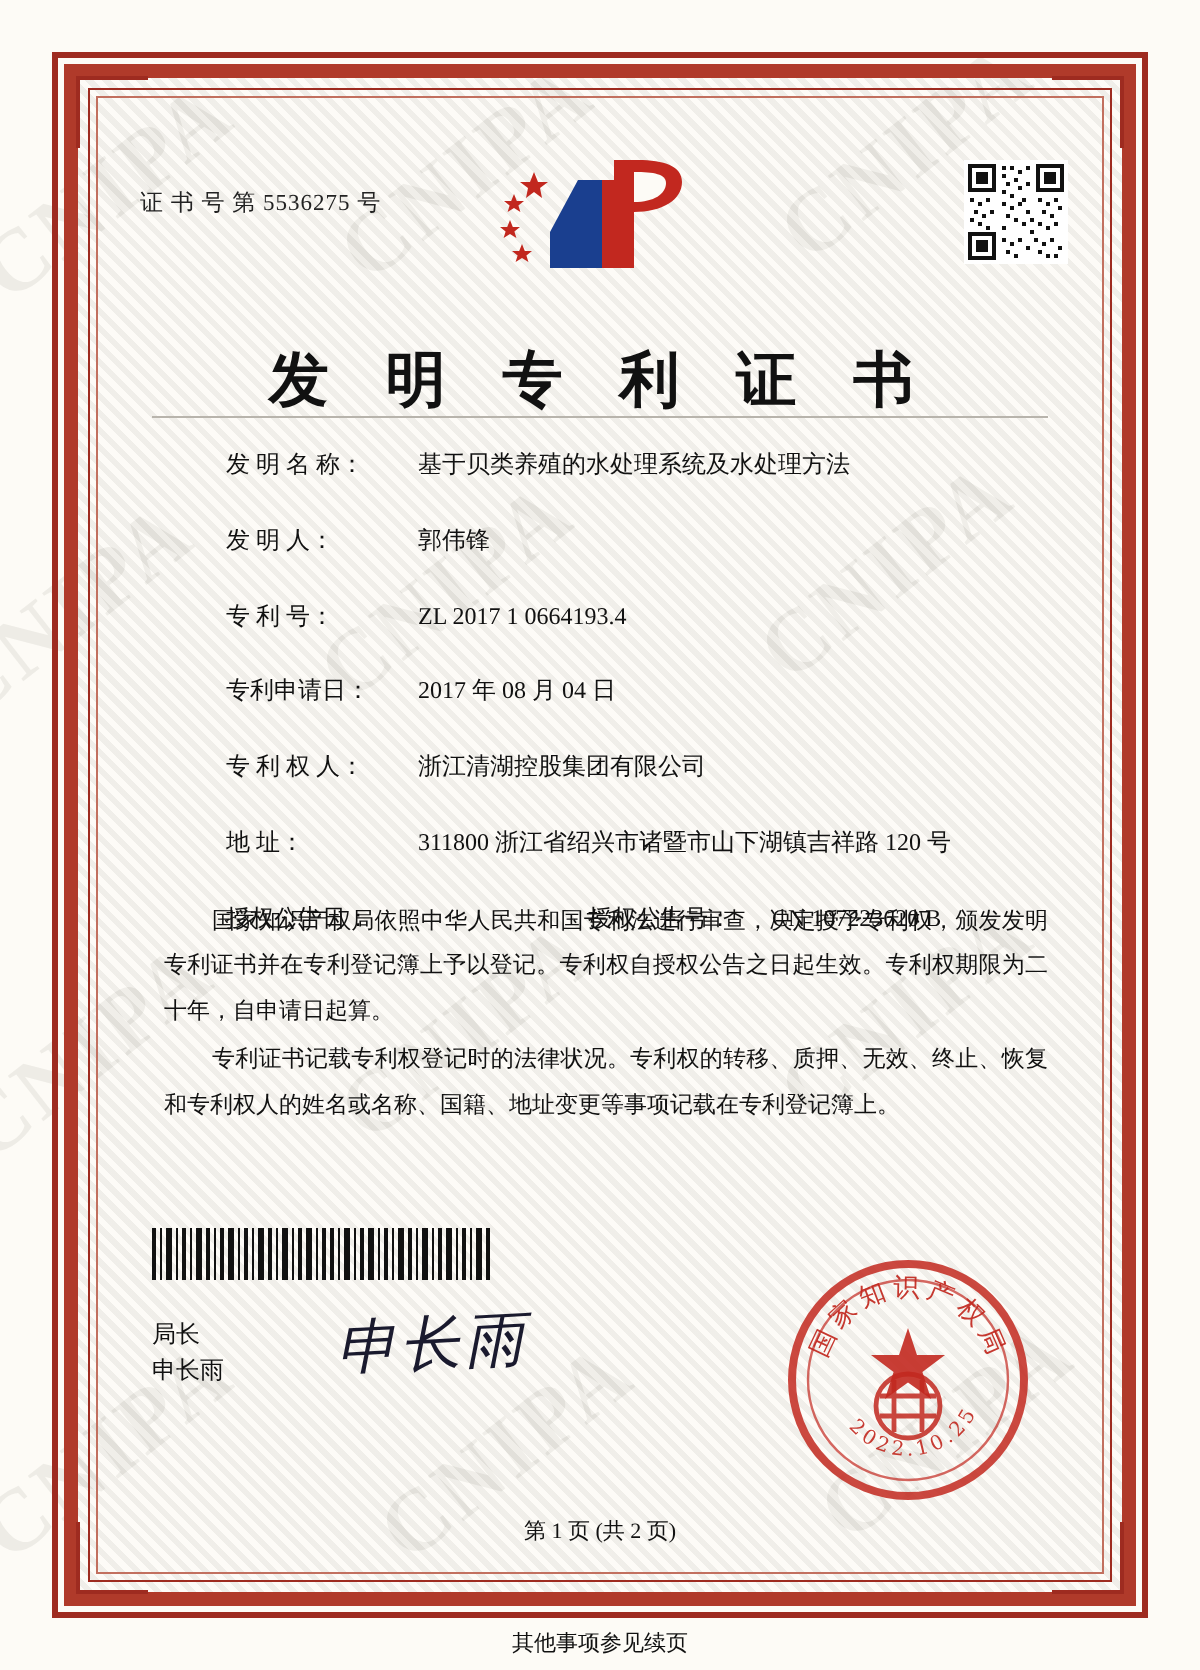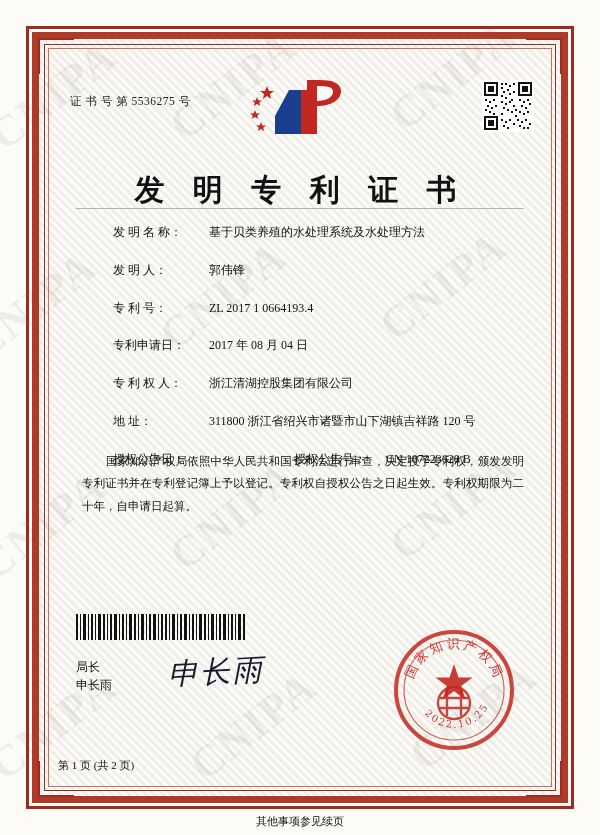--- a/index.html
+++ b/index.html
@@ -145,21 +145,21 @@
     font-style:italic;
     letter-spacing:2px;
     transform:rotate(-3deg);
   }
   .seal{
     position:absolute;right:26px;top:570px;
     width:124px;height:124px;
   }
   .page-no{
     position:absolute;left:0;right:0;top:700px;
-    font-size:11px;color:#111;
+    text-align:center;font-size:11px;color:#111;
   }
   .footer-note{
     position:absolute;left:0;right:0;bottom:6px;
     text-align:center;font-size:11px;color:#111;
     z-index:3;
   }
 </style>
 </head>
 <body>
 
@@ -312,20 +312,21 @@
         </div>
         <div class="half2">
           <div class="f-label">授权公告号：</div>
           <div class="f-value">CN 107223620 B</div>
         </div>
       </div>
     </div>
 
     <div class="paras">
       <p>国家知识产权局依照中华人民共和国专利法进行审查，决定授予专利权，颁发发明专利证书并在专利登记簿上予以登记。专利权自授权公告之日起生效。专利权期限为二十年，自申请日起算。</p>
+      <p>专利证书记载专利权登记时的法律状况。专利权的转移、质押、无效、终止、恢复和专利权人的姓名或名称、国籍、地址变更等事项记载在专利登记簿上。</p>
     </div>
 
     <div class="barcode">
       <svg viewBox="0 0 170 26" width="170" height="26">
         <g fill="#111">
           <rect x="0" y="0" width="2" height="26"></rect>
             <rect x="4" y="0" width="1" height="26"></rect>
           <rect x="7" y="0" width="3" height="26"></rect>
             <rect x="12" y="0" width="1" height="26"></rect>
           <rect x="15" y="0" width="2" height="26"></rect>

